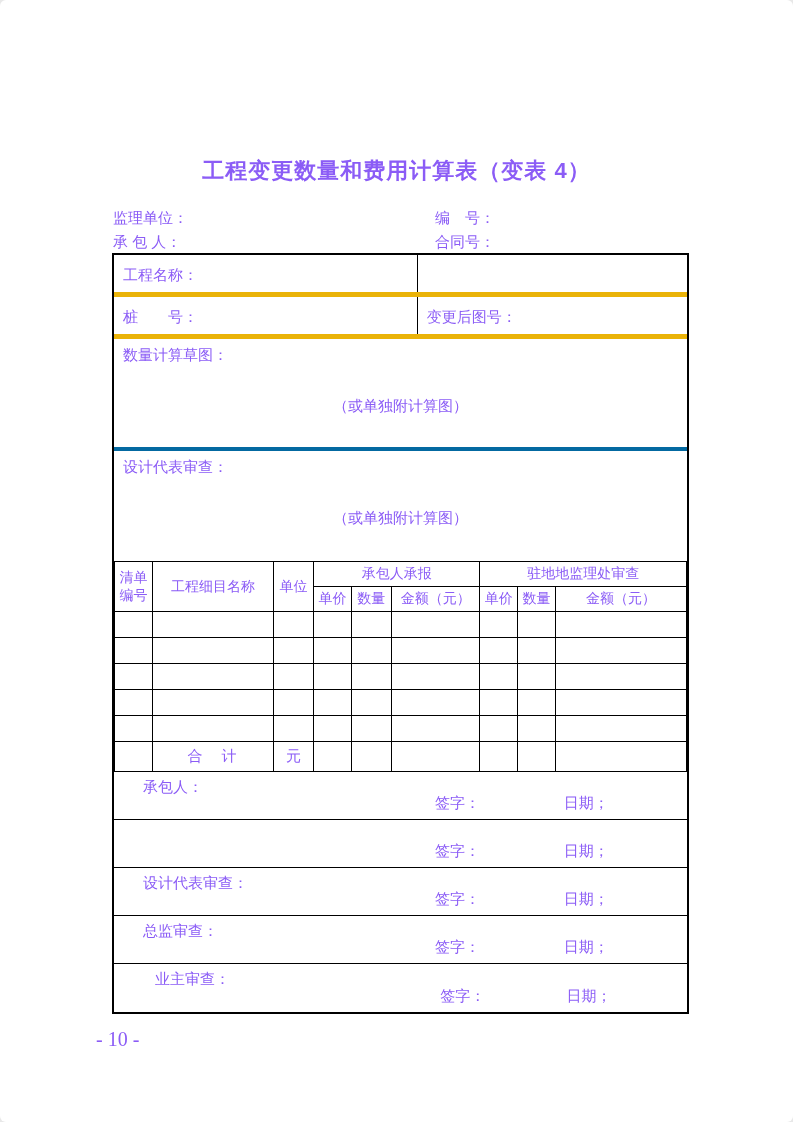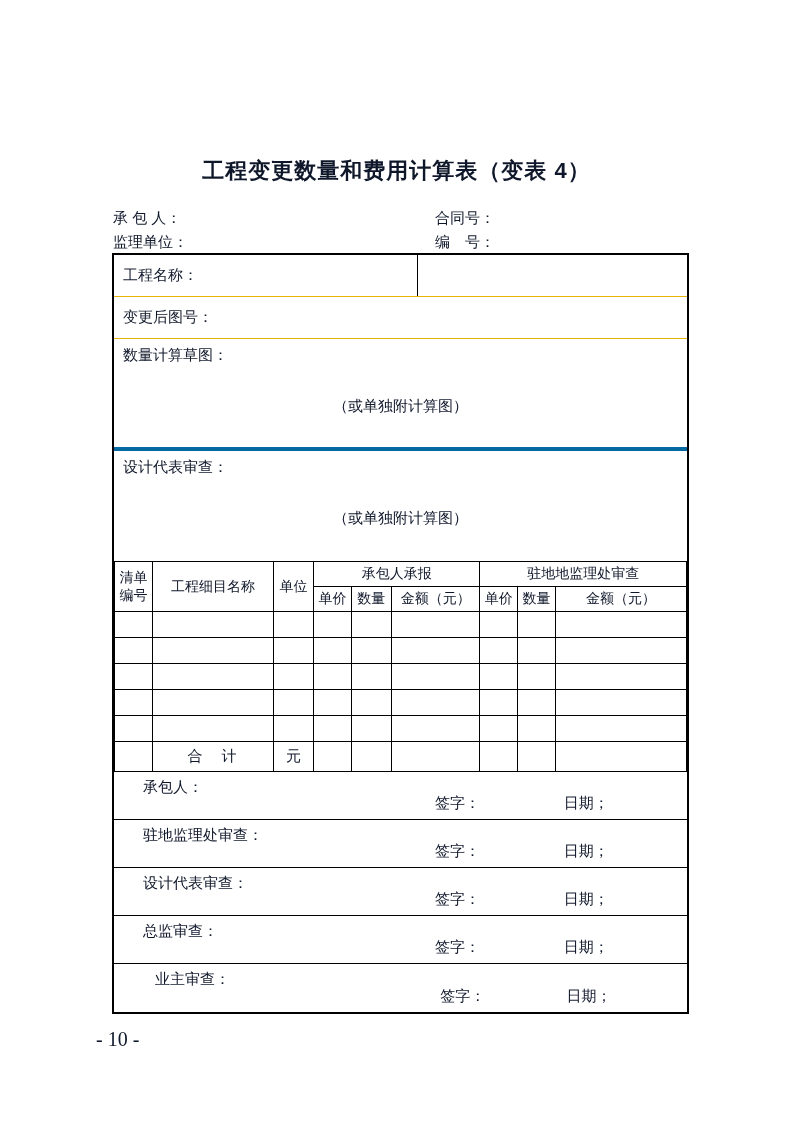--- a/index.html
+++ b/index.html
@@ -4,21 +4,22 @@
 <style>
   * { margin: 0; padding: 0; box-sizing: border-box; }
   html, body { background: #e8e8e8; }
   .sheet {
     position: relative;
     width: 793px;
     height: 1122px;
     margin: 0 auto;
     background: #ffffff;
     font-family: "Liberation Sans", sans-serif;
-    color: #0f172a;
+    color: #8b5cf6;
+    border-radius: 6px;
   }
   .doc-title {
     position: absolute;
     top: 156px;
     left: 0;
     width: 100%;
     text-align: center;
     font-size: 22px;
     font-weight: bold;
     letter-spacing: 1px;
@@ -38,21 +39,21 @@
     position: absolute;
     left: 112px;
     top: 253px;
     width: 577px;
     border: 2px solid #000;
     background: #fff;
   }
   .split-row {
     display: flex;
     height: 42px;
-    border-bottom: 1px solid #eab308;
+    border-bottom: 5px solid #eab308;
     font-size: 15px;
   }
   .split-row .cell-l {
     width: 53%;
     border-right: 1px solid #000;
     padding: 11px 8px 0 9px;
   }
   .split-row .cell-r { flex: 1; padding: 11px 8px 0 9px; }
 
   .block-section { font-size: 15px; }
@@ -103,36 +104,37 @@
 </style>
 </head>
 <body>
 
 <div class="sheet">
 
   <div class="doc-title">工程变更数量和费用计算表（变表 4）</div>
 
   <div class="meta">
     <div class="meta-line">
+      <span class="m-left">监理单位：</span>
+      <span class="m-right">编　号：</span>
+    </div>
+    <div class="meta-line">
       <span class="m-left">承 包 人：</span>
       <span class="m-right">合同号：</span>
     </div>
-    <div class="meta-line">
-      <span class="m-left">监理单位：</span>
-      <span class="m-right">编　号：</span>
-    </div>
   </div>
 
   <div class="outer">
 
     <div class="split-row">
       <div class="cell-l">工程名称：</div>
     </div>
 
     <div class="split-row">
+      <div class="cell-l">桩　　号：</div>
       <div class="cell-r">变更后图号：</div>
     </div>
 
     <div class="block-section sketch">
       <div class="block-label">数量计算草图：</div>
       <div class="block-note">（或单独附计算图）</div>
     </div>
 
     <div class="block-section formula">
       <div class="block-label">设计代表审查：</div>
@@ -240,21 +242,20 @@
       </tbody>
     </table>
 
     <div class="sig-section">
       <div class="sig-label">承包人：</div>
       <span class="sig-sign">签字：</span>
       <span class="sig-date">日期；</span>
     </div>
 
     <div class="sig-section">
-      <div class="sig-label">驻地监理处审查：</div>
       <span class="sig-sign">签字：</span>
       <span class="sig-date">日期；</span>
     </div>
 
     <div class="sig-section">
       <div class="sig-label">设计代表审查：</div>
       <span class="sig-sign">签字：</span>
       <span class="sig-date">日期；</span>
     </div>
 

